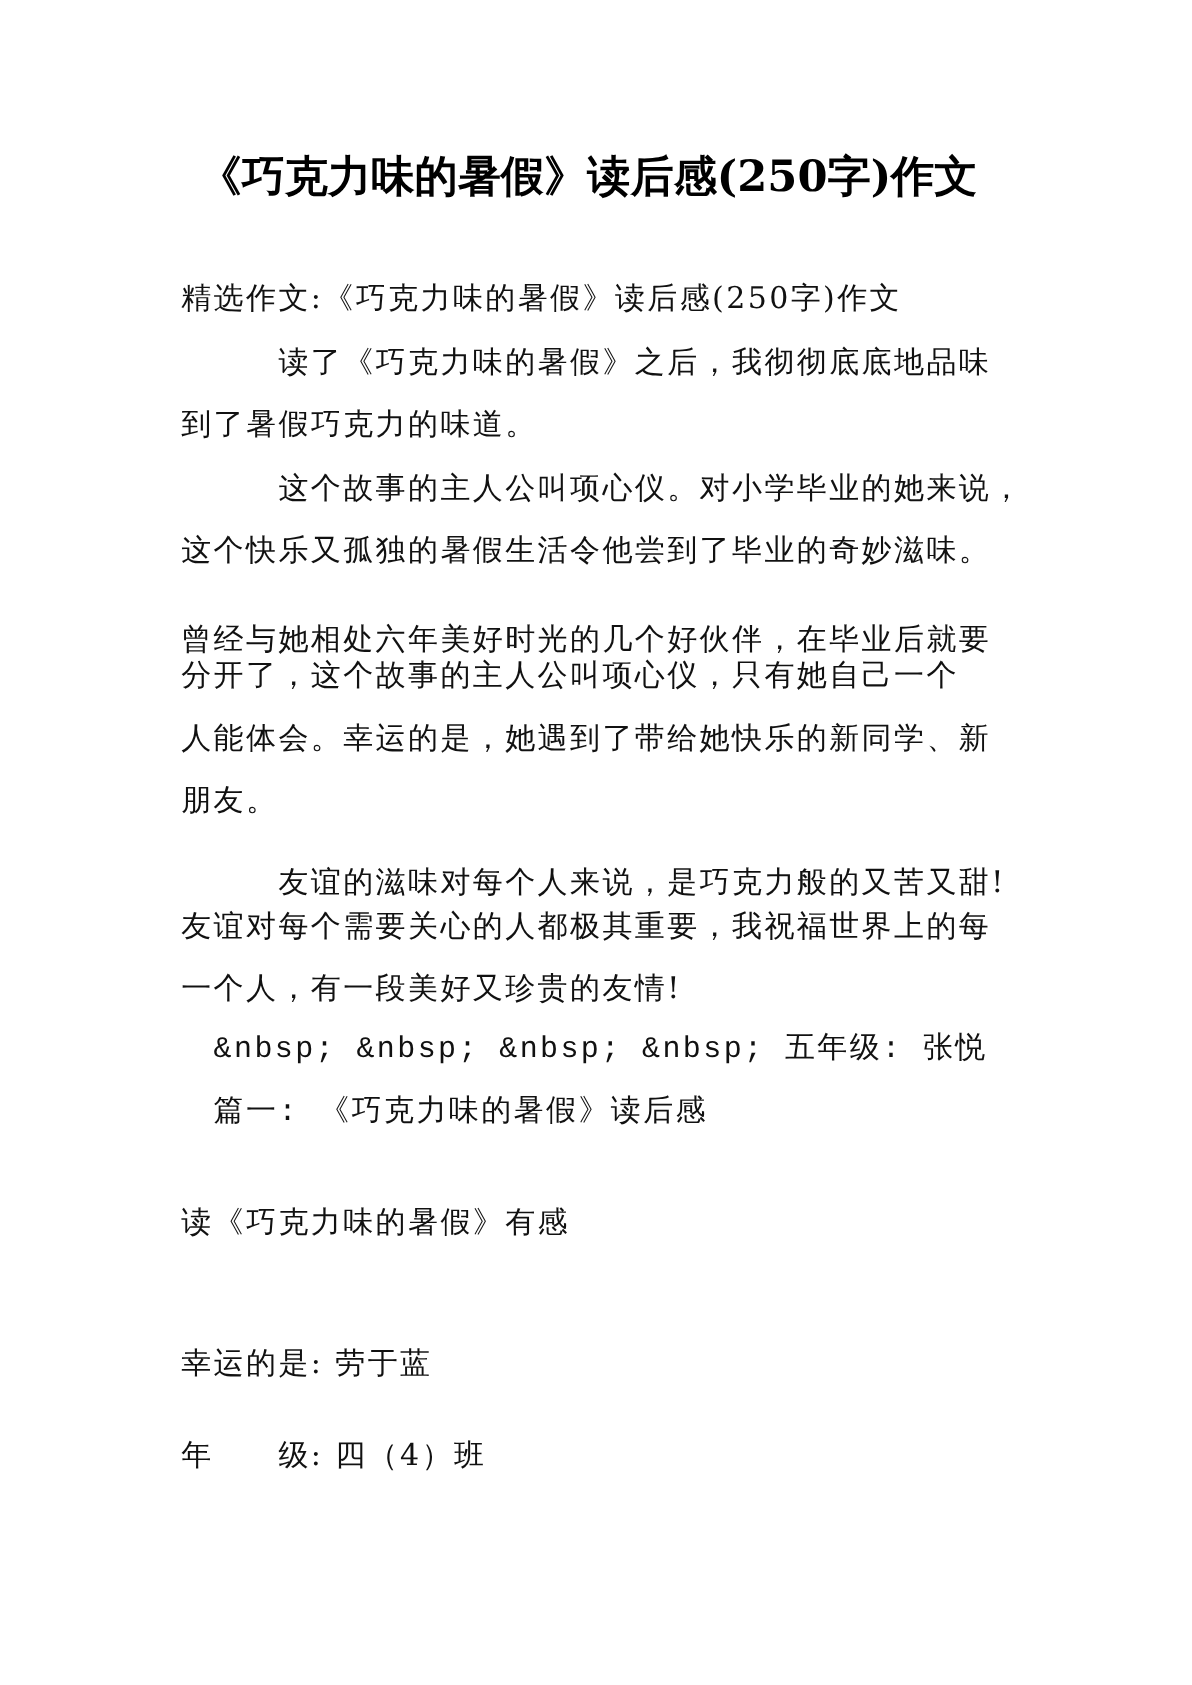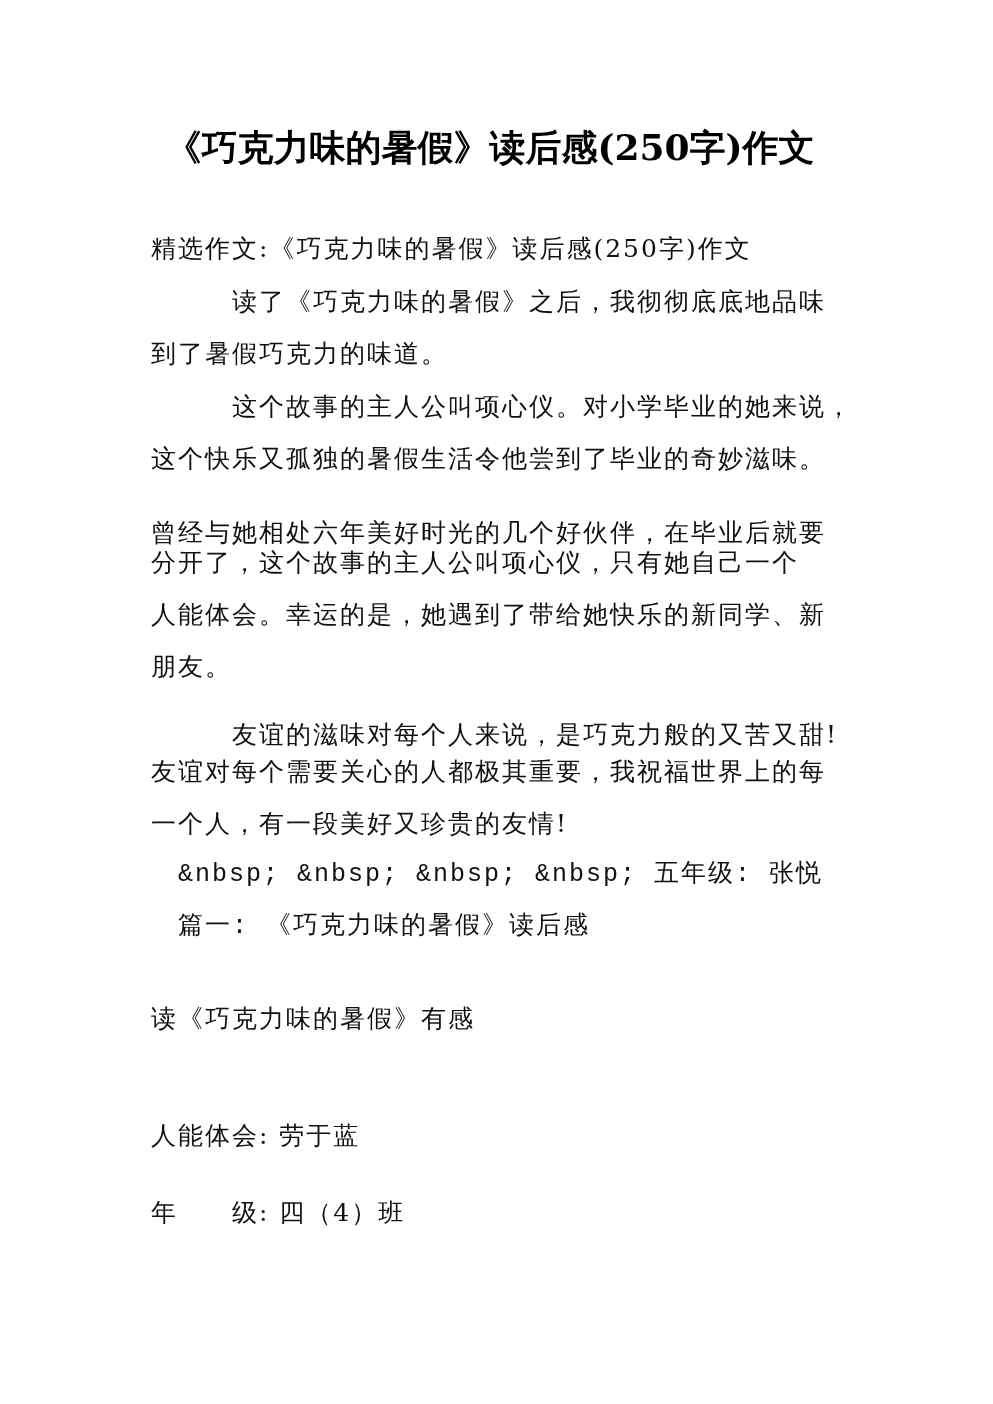--- a/index.html
+++ b/index.html
@@ -54,14 +54,14 @@
 <div class="line" style="top:496px;margin-top:22px;">曾经与她相处六年美好时光的几个好伙伴，在毕业后就要</div>
 <div class="line" style="top:548px;">分开了，这个故事的主人公叫项心仪，只有她自己一个</div>
 <div class="line" style="top:600px;">人能体会。幸运的是，她遇到了带给她快乐的新同学、新</div>
 <div class="line" style="top:652px;">朋友。</div>
 <div class="line indent" style="top:720px;">友谊的滋味对每个人来说，是巧克力般的又苦又甜!</div>
 <div class="line" style="top:757px;">友谊对每个需要关心的人都极其重要，我祝福世界上的每</div>
 <div class="line" style="top:809px;">一个人，有一段美好又珍贵的友情!</div>
 <div class="line small-indent" style="top:860px;">&amp;nbsp; &amp;nbsp; &amp;nbsp; &amp;nbsp; 五年级: 张悦</div>
 <div class="line small-indent" style="top:912px;text-align:center;">篇一: 《巧克力味的暑假》读后感</div>
 <div class="line" style="top:1004px;">读《巧克力味的暑假》有感</div>
-<div class="line" style="top:1121px;">人能体会: 劳于蓝</div>
+<div class="line" style="top:1121px;">幸运的是: 劳于蓝</div>
 <div class="line" style="top:1198px;">年　　级: 四（4）班</div>
 
 </body></html>

